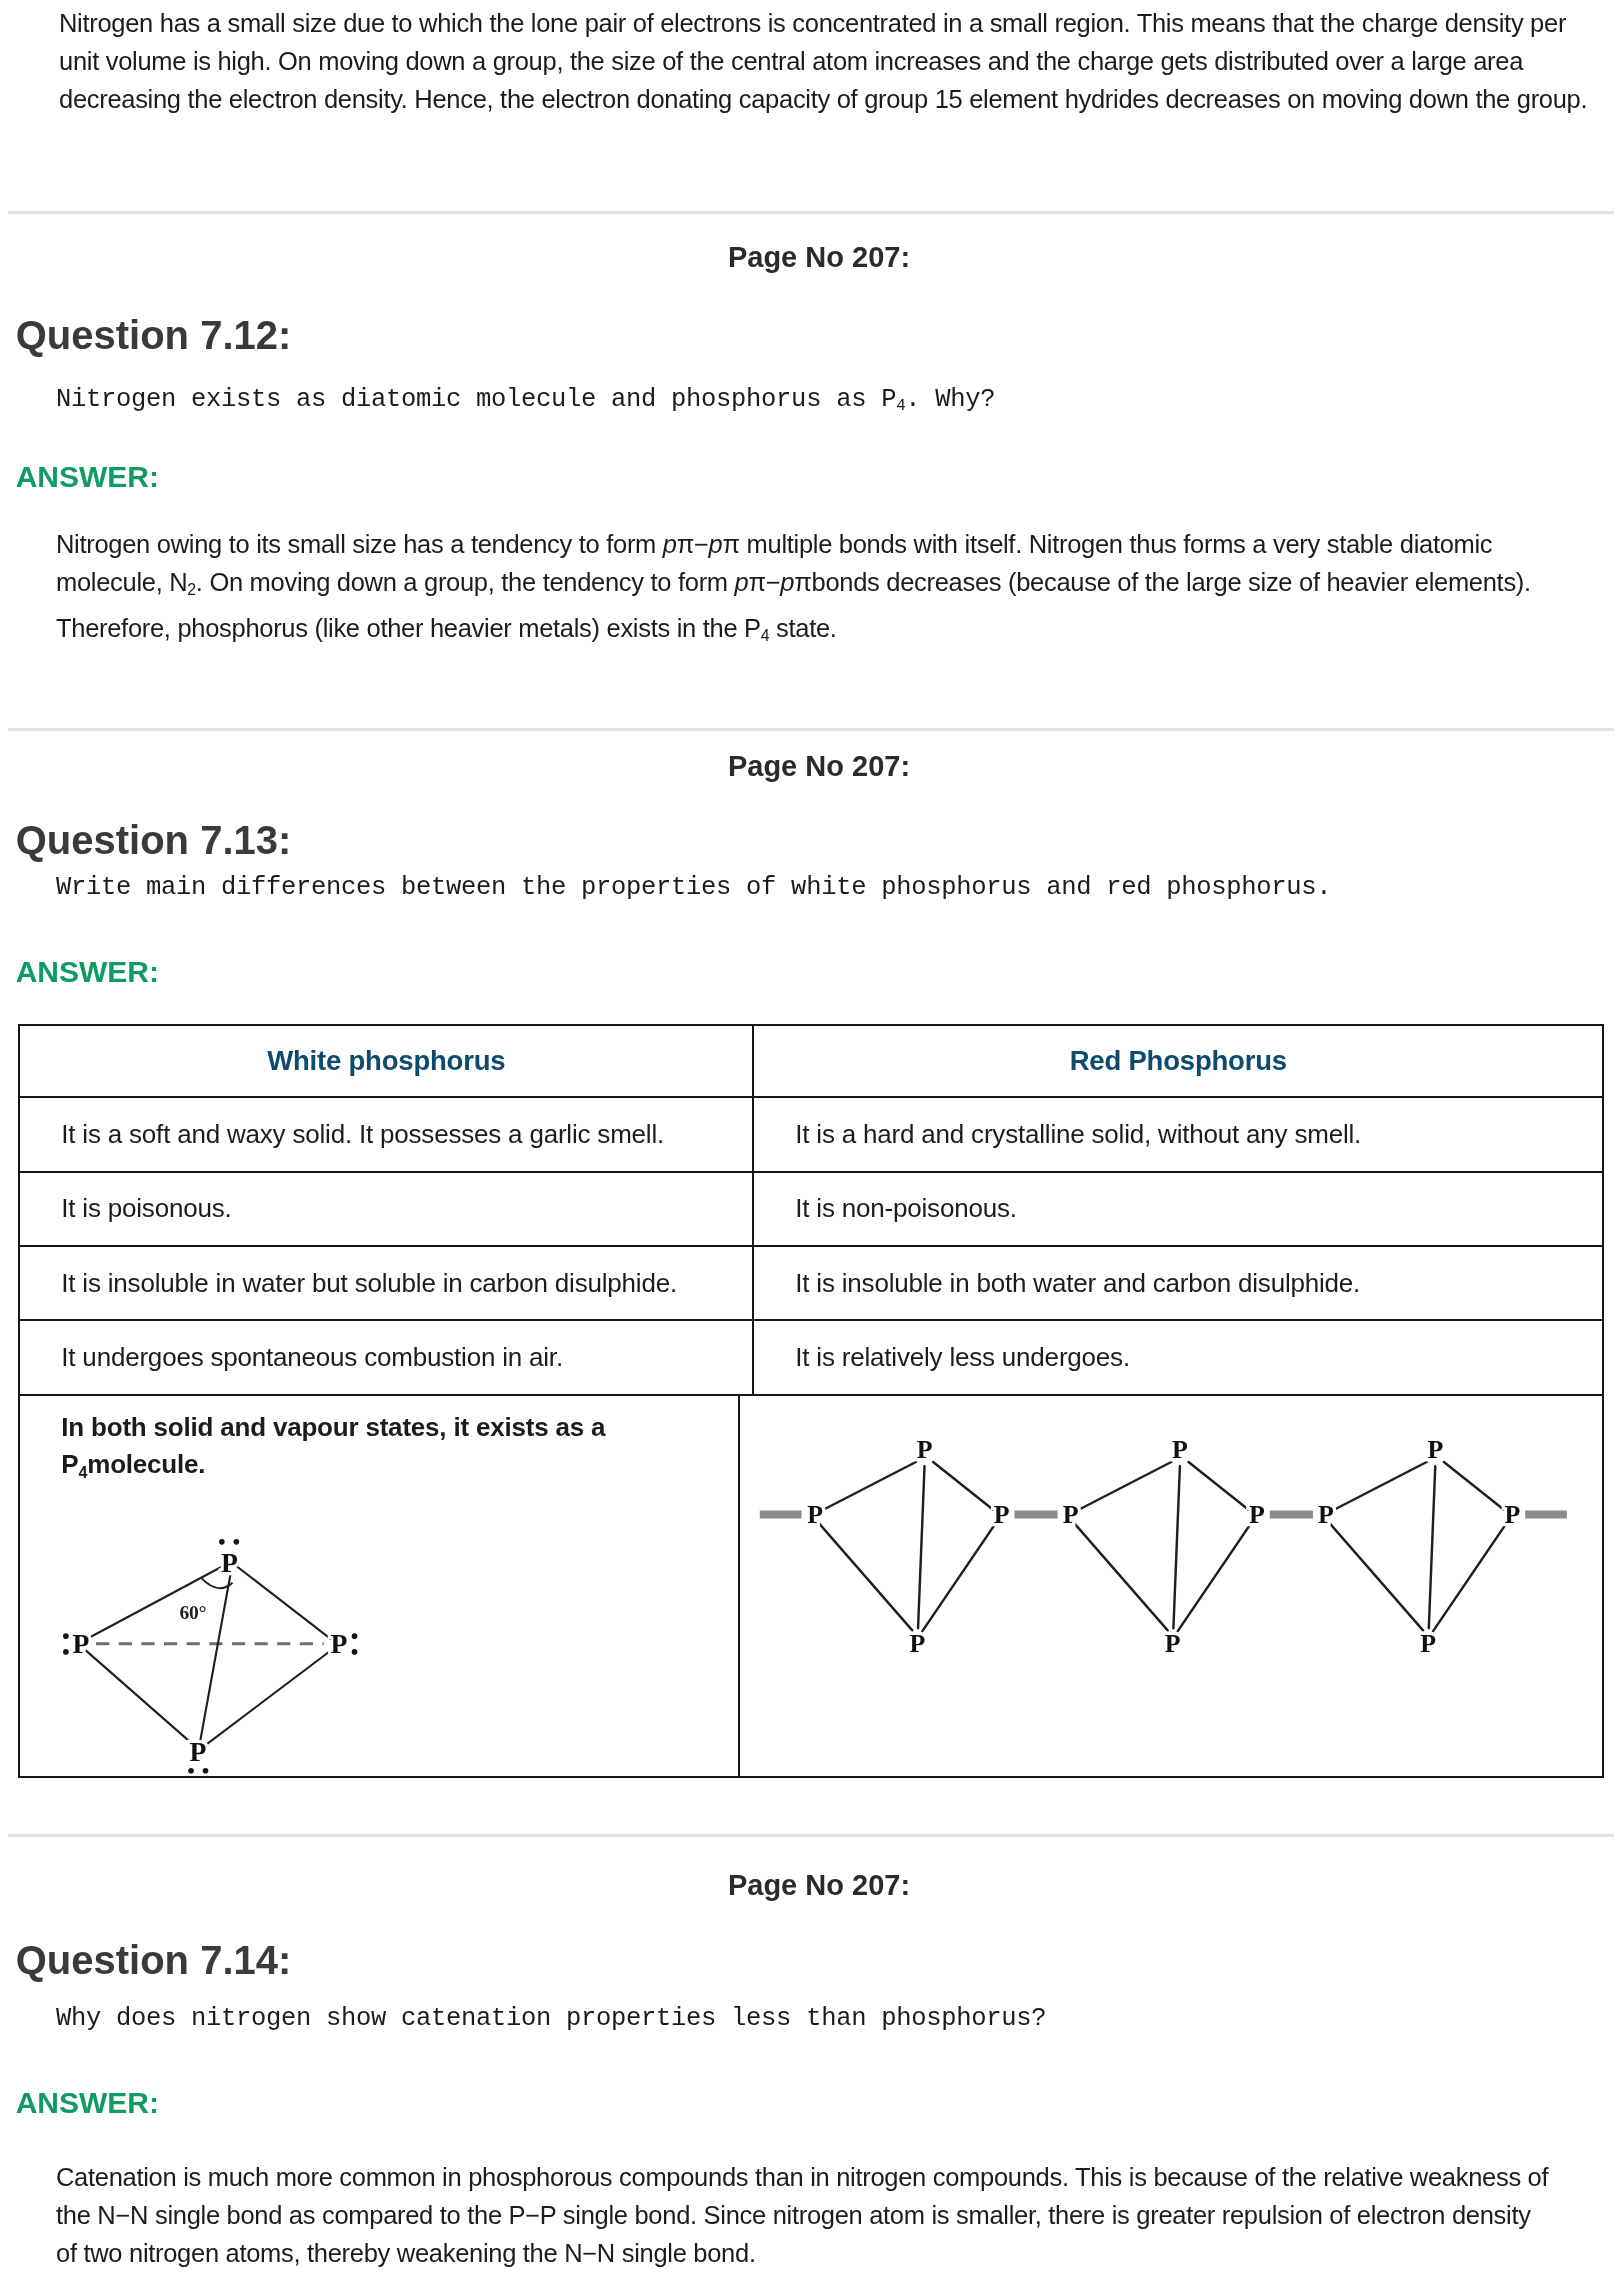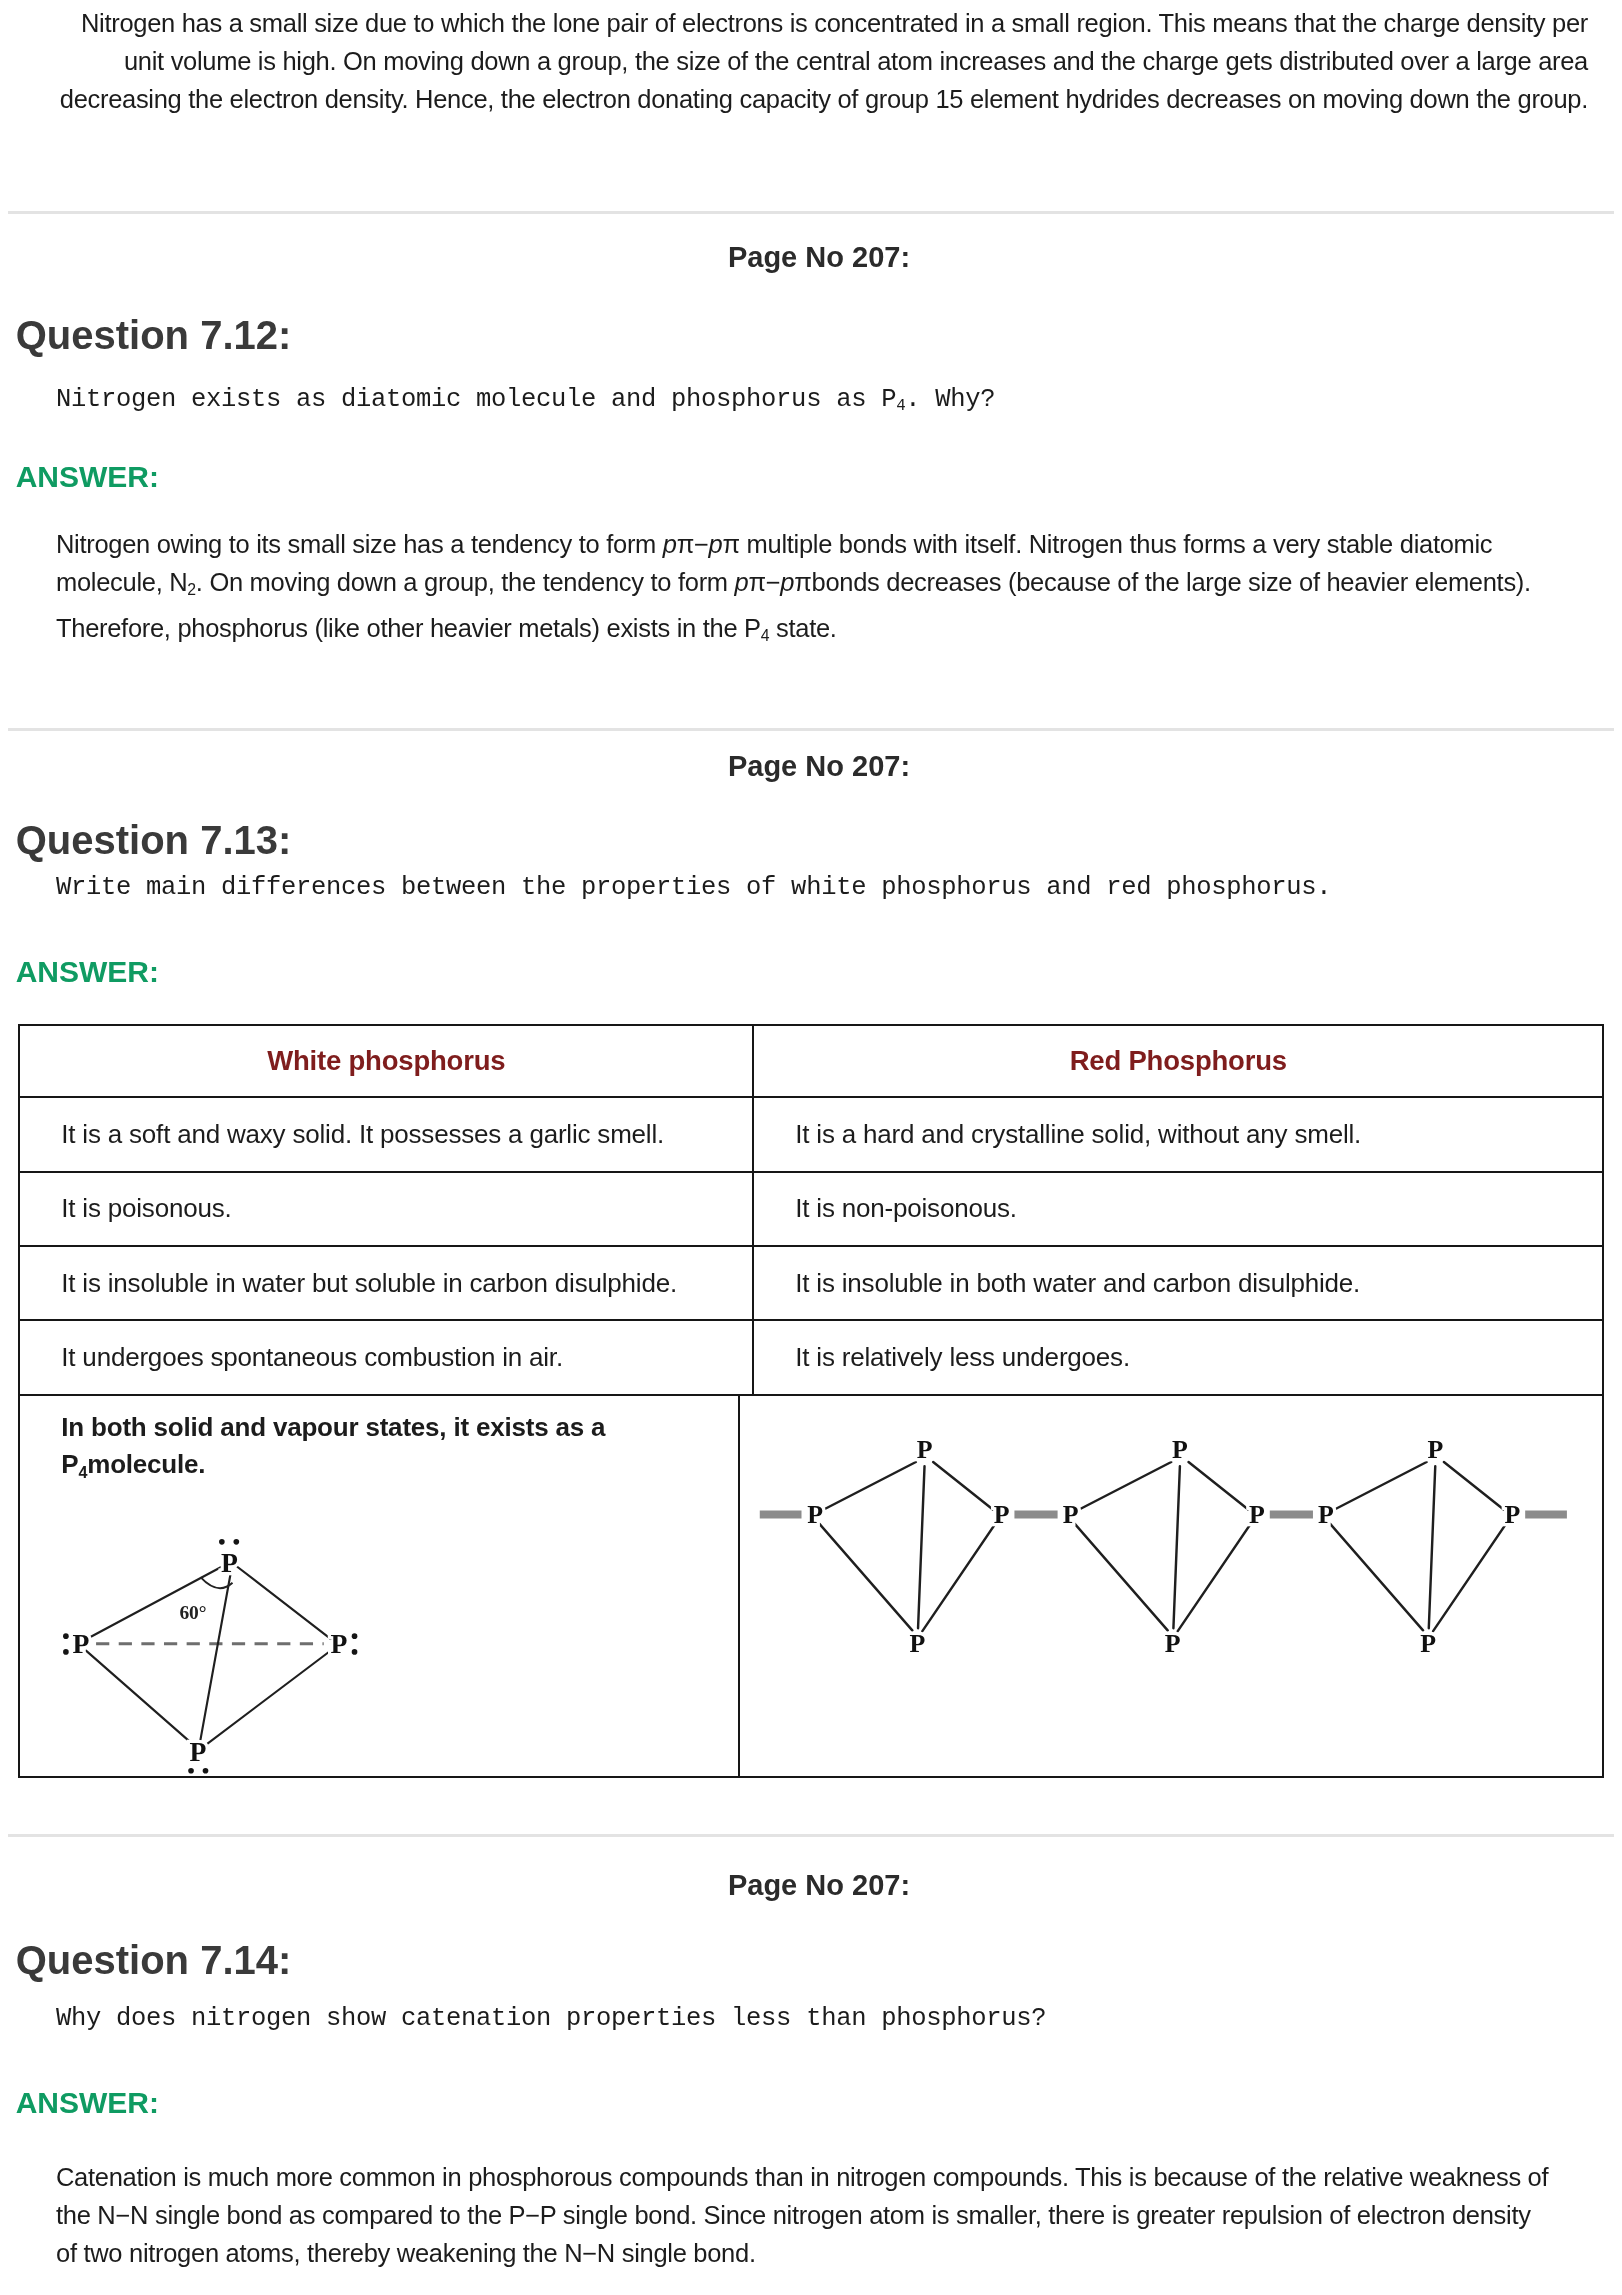--- a/index.html
+++ b/index.html
@@ -1,40 +1,40 @@
 <!DOCTYPE html>
 <html style="font-size:10.5px"><head>
 <meta charset="utf-8">
 <style>
   html,body{margin:0;padding:0;background:#ffffff;}
   .page{position:relative;width:1622px;height:2295px;background:#ffffff;overflow:hidden;
         font-family:"Liberation Sans","DejaVu Sans",sans-serif;color:#1c1c1c;}
   .para{position:absolute;margin:0;font-size:25.5px;line-height:38px;letter-spacing:-0.3px;color:#1c1c1c;}
-  .intro{top:3.9px;left:36px;width:1552px;text-align:right;}
+  .intro{top:3.9px;left:59px;width:1552px;}
   .qtext{left:56px;width:1505px;font-family:Liberation Mono, monospace;}
   .atext{left:56px;width:1498px;}
   .pageno{position:absolute;left:0;width:100%;text-align:center;font-size:29px;font-weight:bold;color:#2b2b2b;margin-left:8px;}
   .qhead{position:absolute;left:15.7px;margin:0;font-size:40px;font-weight:bold;color:#3a3a3a;}
   .ahead{position:absolute;left:15.7px;margin:0;font-size:30px;font-weight:bold;color:#0f9b62;}
   .hr{position:absolute;left:7.9px;right:7.9px;height:3.3px;background:#e3e3e3;}
   .seg-i{font-style:italic;}
   .seg-sub{font-size:0.62em;vertical-align:-0.28em;}
 
   
   .ptable{position:absolute;top:1024px;left:18.3px;width:1586px;height:754px;
           border:2px solid #161616;box-sizing:border-box;display:flex;flex-direction:column;}
   .prow{display:flex;border-bottom:2px solid #161616;}
   .phead{height:77px;}
   .prowstd{height:79px;}
   .plast{flex:1;border-bottom:none;}
   .cell{box-sizing:border-box;display:flex;align-items:center;
         padding:0 26px 0 41px;font-size:26px;letter-spacing:-0.2px;color:#1c1c1c;}
   .cl{width:734px;border-right:2px solid #161616;}
   .cr{flex:1;}
-  .hcell{justify-content:center;padding:0;font-size:27.5px;font-weight:bold;color:#7f1d1d;}
+  .hcell{justify-content:center;padding:0;font-size:27.5px;font-weight:bold;color:#0c4a6e;}
   .lastcell{display:block;padding:13px 26px 0 41px;font-weight:bold;}
   .cellpara{margin:0;font-size:26px;line-height:37px;letter-spacing:-0.2px;}
 
   
   .bond{stroke:#1f1f1f;stroke-width:3.4;stroke-linecap:round;}
   .dashline{stroke:#6e6e6e;stroke-width:5;stroke-dasharray:21 15;}
   .conn{stroke:#8b8b8b;stroke-width:11;}
   .arc{fill:none;stroke:#222222;stroke-width:3;}
   .atomP{font-family:"Liberation Serif","DejaVu Serif",serif;fill:#111111;text-anchor:middle;
          paint-order:stroke;stroke:#ffffff;stroke-width:10;}

